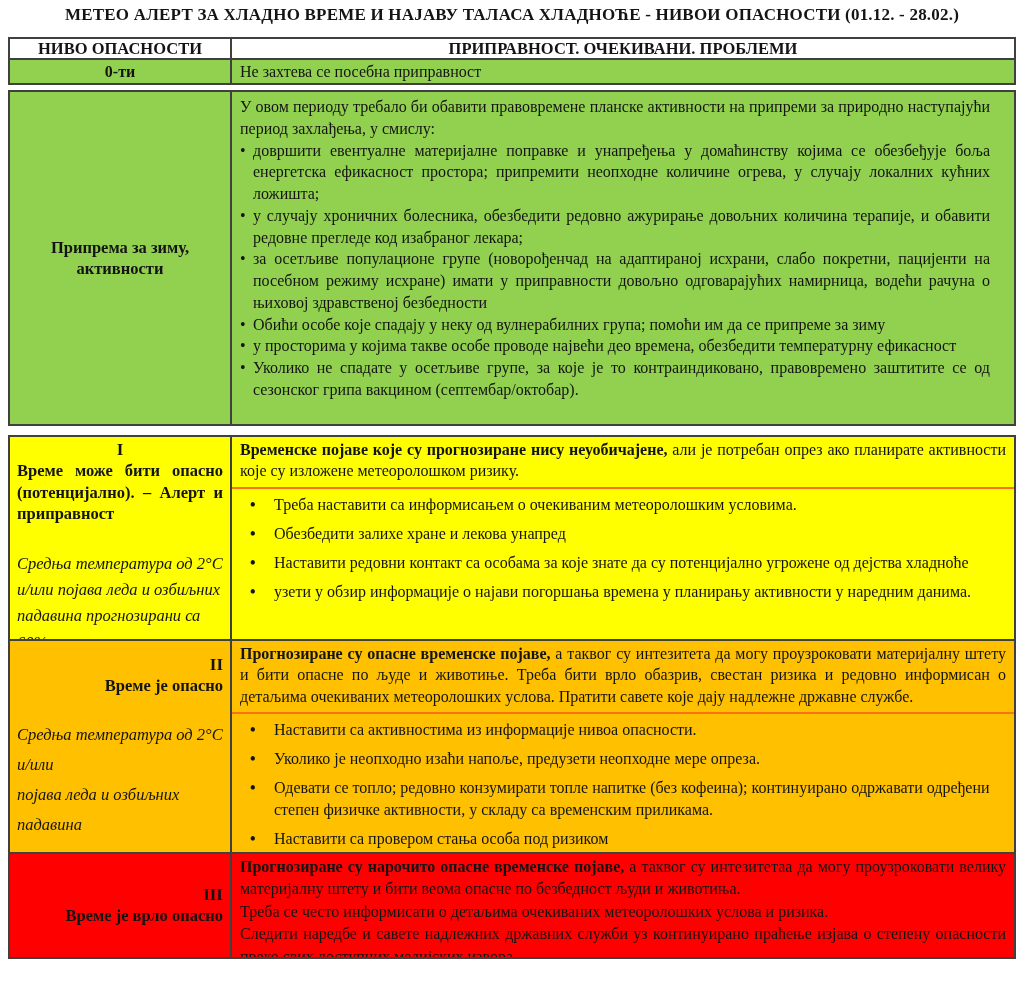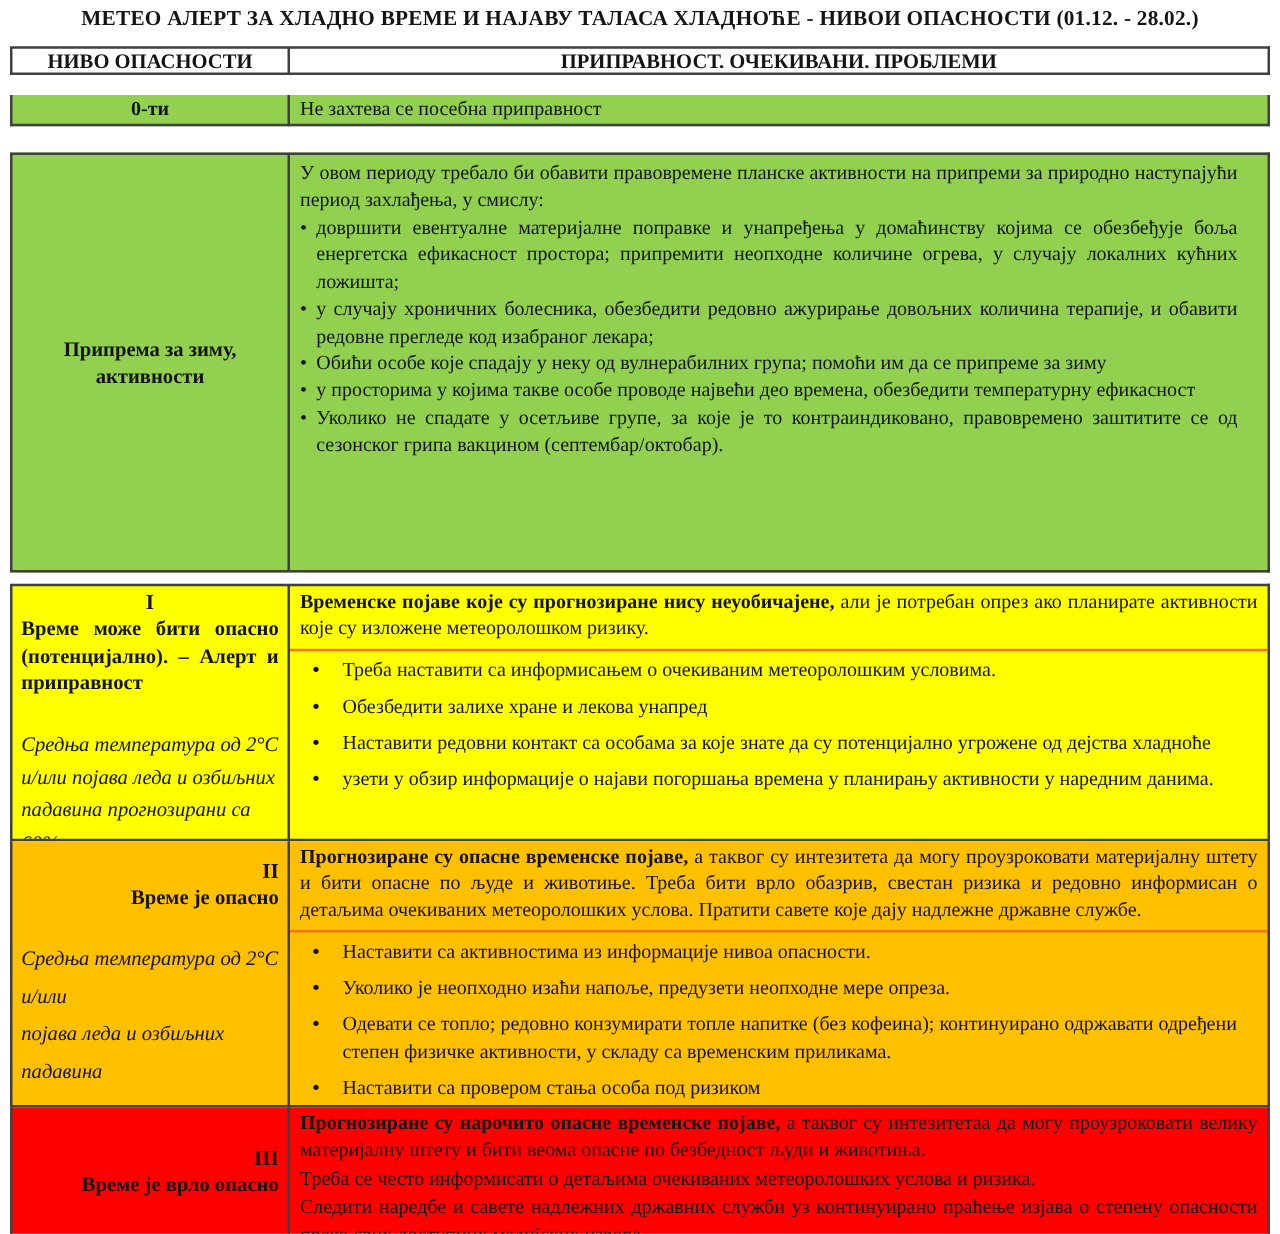--- a/index.html
+++ b/index.html
@@ -25,21 +25,21 @@
 
   .gap1 { height:5px; }
   .gap2 { height:9px; }
 
   
   .header-row .cell { height:23px; display:flex; align-items:center; background:#ffffff; }
   .header-row .cell.left  { justify-content:center; font-weight:bold; font-size:16.5px; }
   .header-row .cell.right { justify-content:center; font-weight:bold; font-size:16.5px;text-align:center; }
 
   
-  .bg-green  { background:#92D050;margin-top:16px; }
+  .bg-green  { background:#92D050; }
   .bg-yellow { background:#FFFF00; }
   .bg-orange { background:#FFC000; }
   .bg-red    { background:#FF0000; }
 
   
   .lvl0-row .cell { height:25px; display:flex; align-items:center; }
   .lvl0-row .cell.left { justify-content:center; font-weight:bold; font-size:16px; }
   .lvl0-row .cell.right { padding-left:8px; font-size:16px; }
 
   
@@ -115,20 +115,21 @@
     <div class="gap1"></div>
 
     <div class="row prep-row">
       <div class="cell left bg-green">Припрема за зиму,
 активности</div>
       <div class="cell right bg-green">
         <p class="intro">У овом периоду требало би обавити правовремене планске активности на припреми за природно наступајући период захлађења, у смислу:</p>
         <ul class="bullets-tight">
             <li>довршити евентуалне материјалне поправке и унапређења  у домаћинству којима се обезбеђује боља енергетска ефикасност простора; припремити неопходне количине огрева, у случају локалних кућних ложишта;</li>
             <li>у случају хроничних болесника, обезбедити редовно ажурирање довољних количина терапије, и обавити редовне прегледе код изабраног лекара;</li>
+            <li>за осетљиве популационе групе (новорођенчад на адаптираној исхрани, слабо покретни, пацијенти на посебном режиму исхране) имати у приправности довољно одговарајућих намирница, водећи рачуна о њиховој здравственој безбедности</li>
             <li>Обићи особе које спадају у неку од вулнерабилних група; помоћи им да се припреме за зиму</li>
             <li>у просторима у којима такве особе проводе највећи део времена, обезбедити температурну ефикасност</li>
             <li>Уколико не спадате у осетљиве групе, за које је то контраиндиковано, правовремено заштитите се од сезонског грипа вакцином (септембар/октобар).</li>
           </ul>
       </div>
     </div>
 
     <div class="gap2"></div>
 
     <div>

